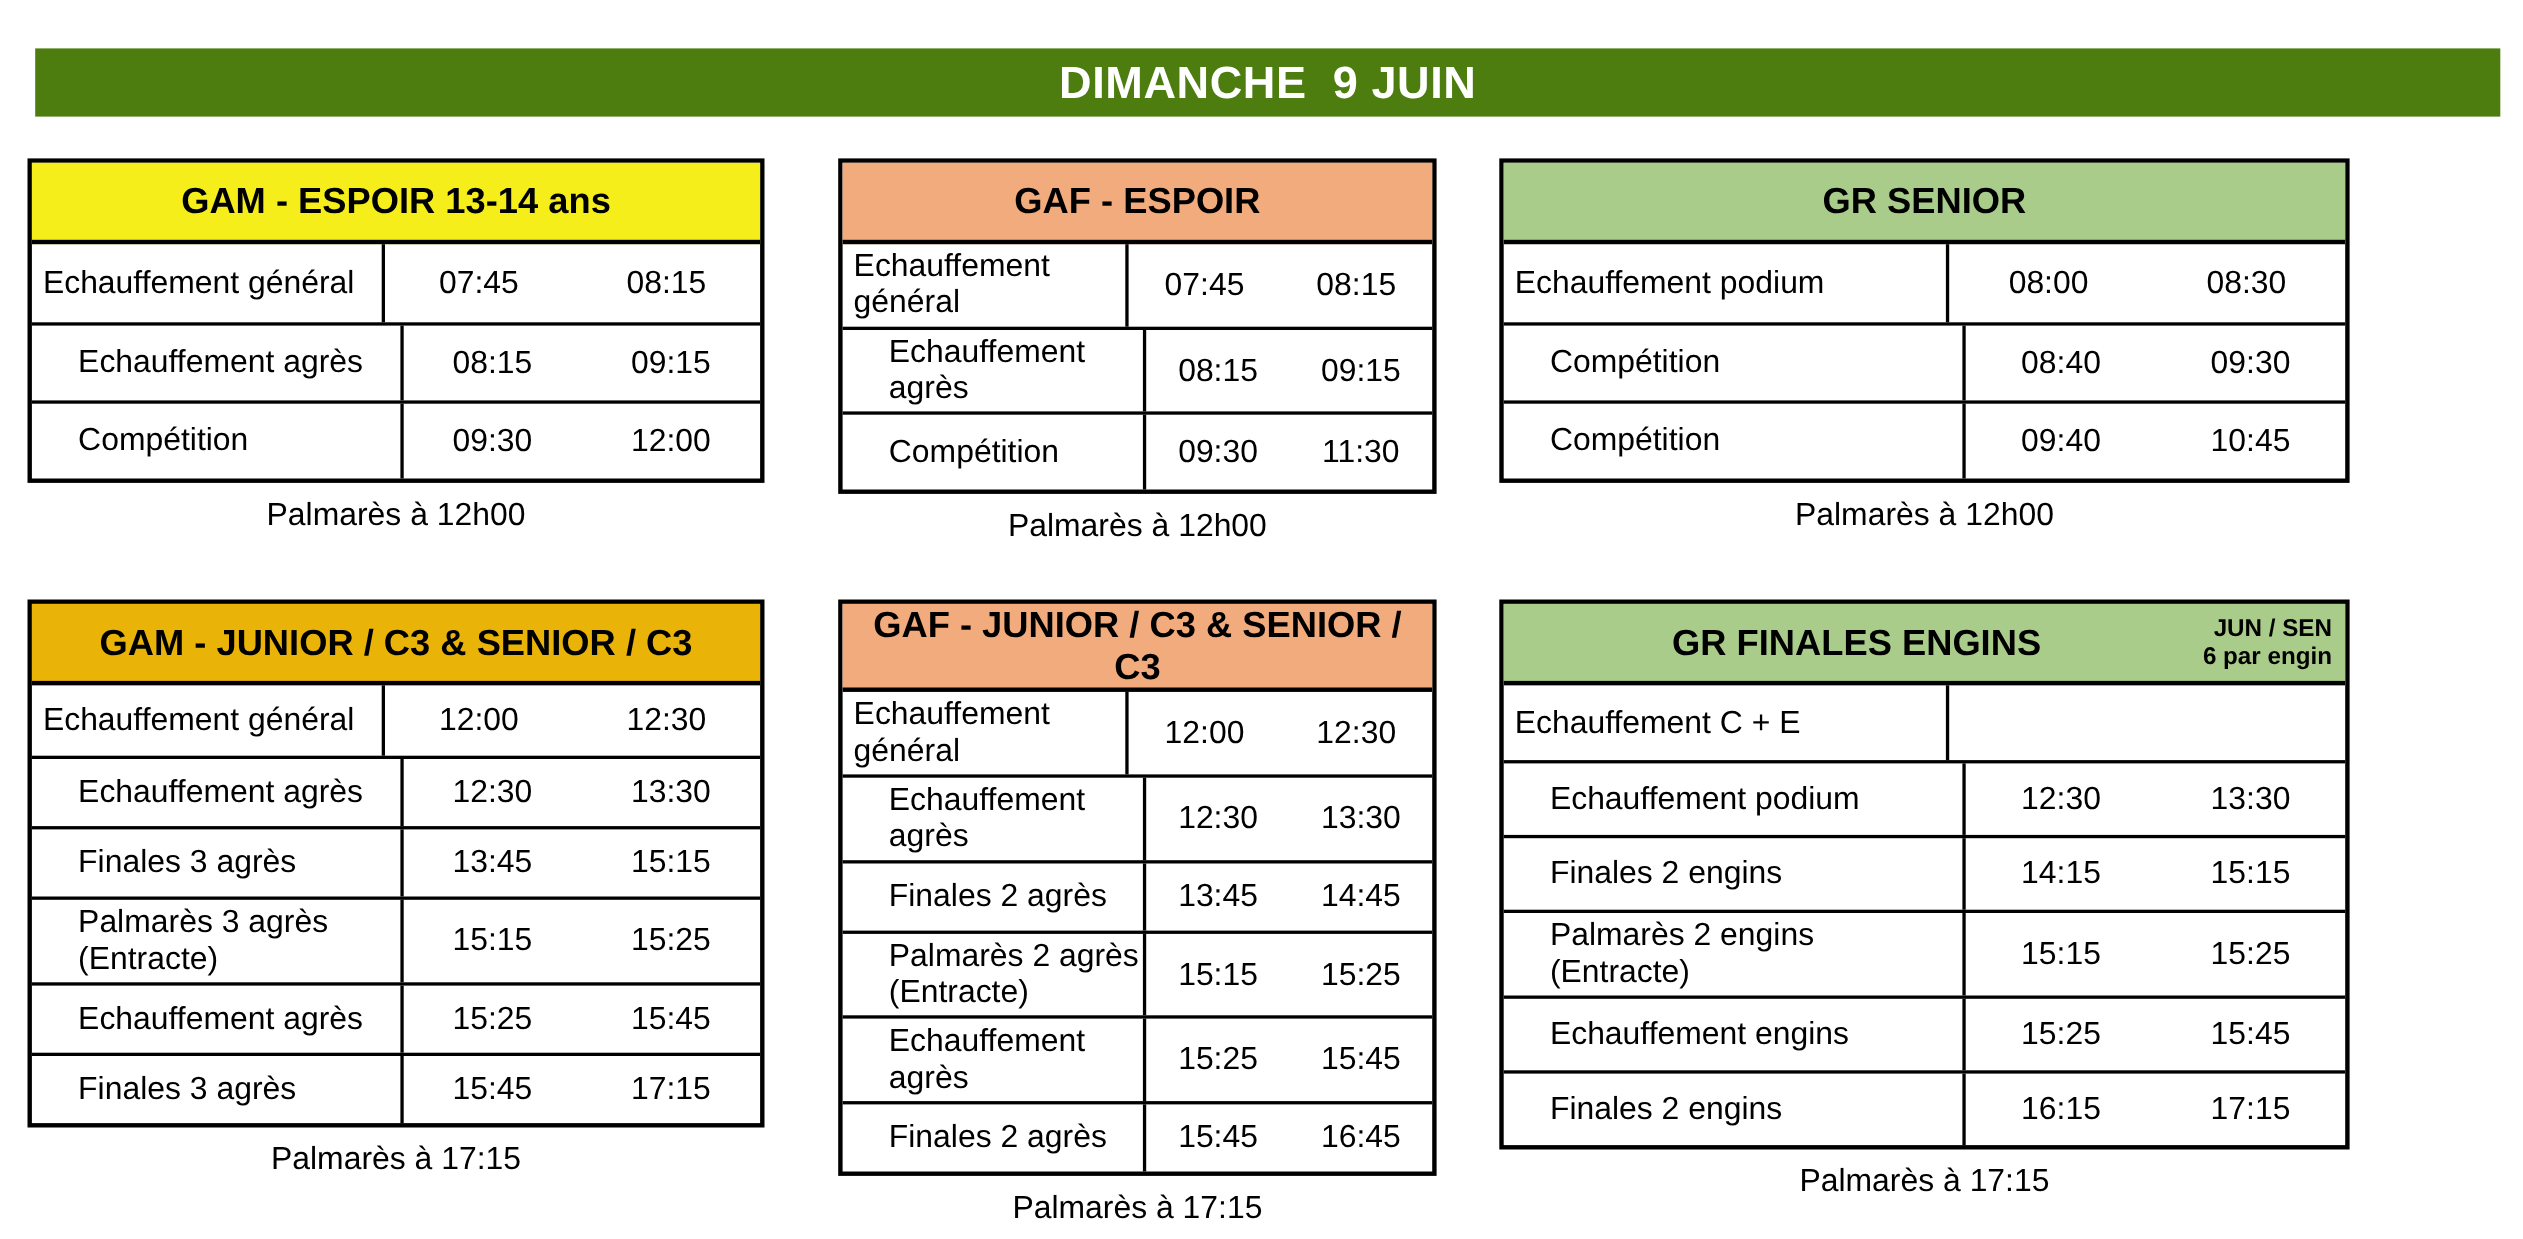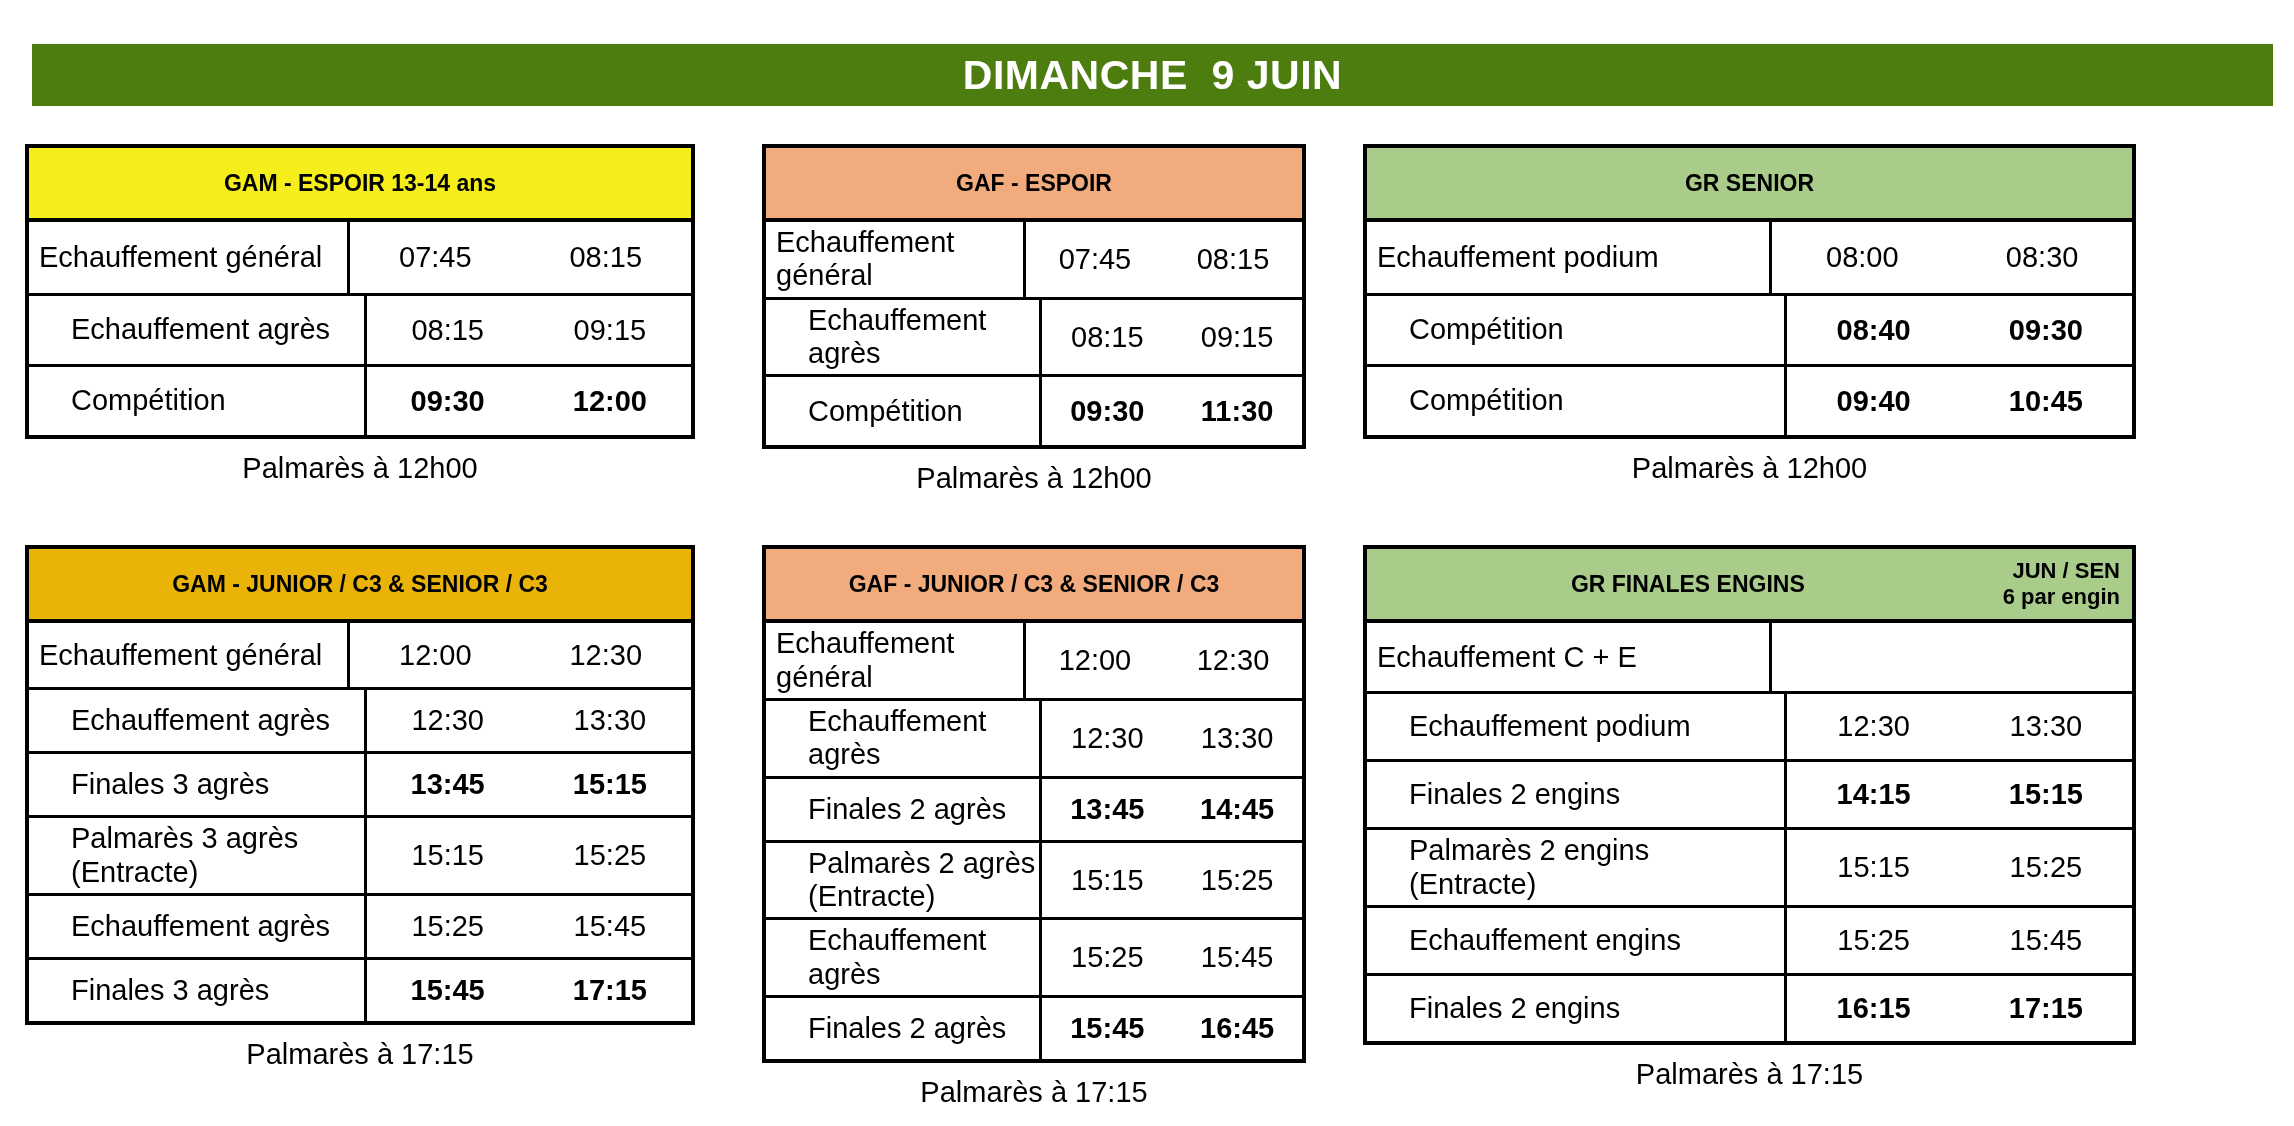--- a/index.html
+++ b/index.html
@@ -45,21 +45,21 @@
   .tbl-header {
     min-height: 74px;
     border-bottom: 4px solid #000;
     display: flex; align-items: center;
     padding: 0 6px;
   }
   .tbl-header .tbl-title {
     flex: 1;
     text-align: center;
     font-weight: bold;
-    font-size: 23px;
+    font-size: 33px;
   }
   .tbl-header .tbl-note {
     font-weight: bold;
     font-size: 22px;
     line-height: 1.2;
     text-align: right;
     white-space: pre-line;
     padding-right: 6px;
   }
   .row { display: flex; align-items: stretch; }
@@ -71,21 +71,21 @@
     font-size: 29px;
     line-height: 1.15;
     border-right: 3px solid #000;
     white-space: pre-line;
   }
   .row .time {
     flex: 1;
     display: flex; align-items: center; justify-content: center;
     font-size: 29px;
   }
-  .row.bold .time { font-weight: bold; }
+  .row.bold .time { font-weight: normal; }
   
   .tbl-block:nth-child(3) .row .label, .tbl-block:nth-child(6) .row .label { flex-basis: 53%; }
   
   .tbl-block:nth-child(-n+3) .row { min-height: 71px; }
   .tbl-block:nth-child(n+4) .row { min-height: 64px; }
   .tbl-block:nth-child(6) .row { min-height: 68px; }
 
   .tbl-footer {
     margin-top: 13px;
     text-align: center;

